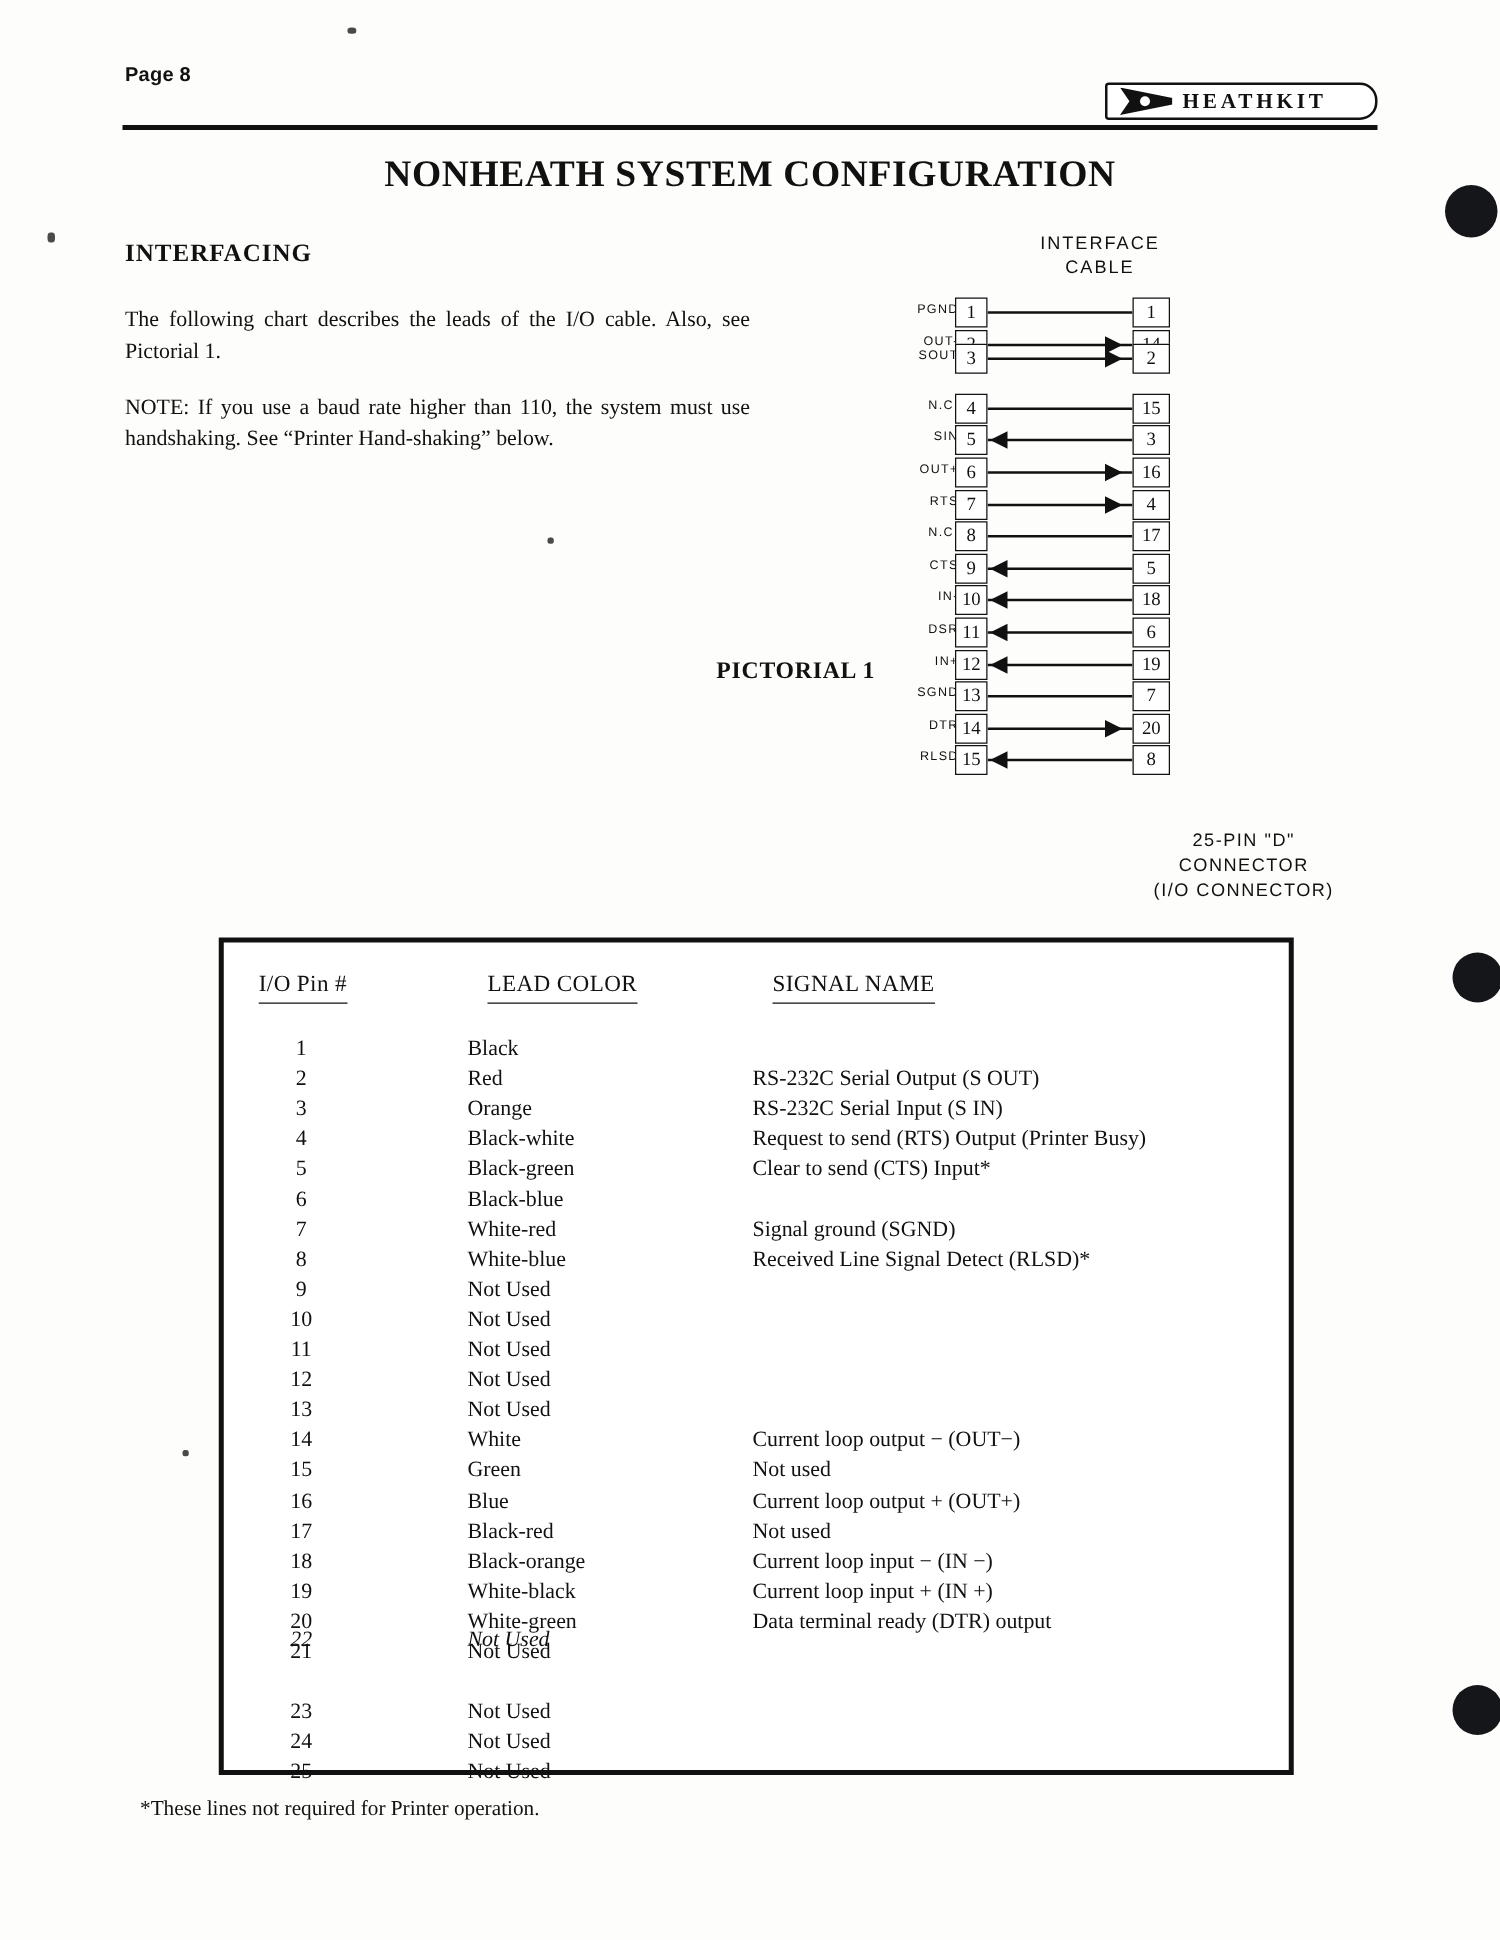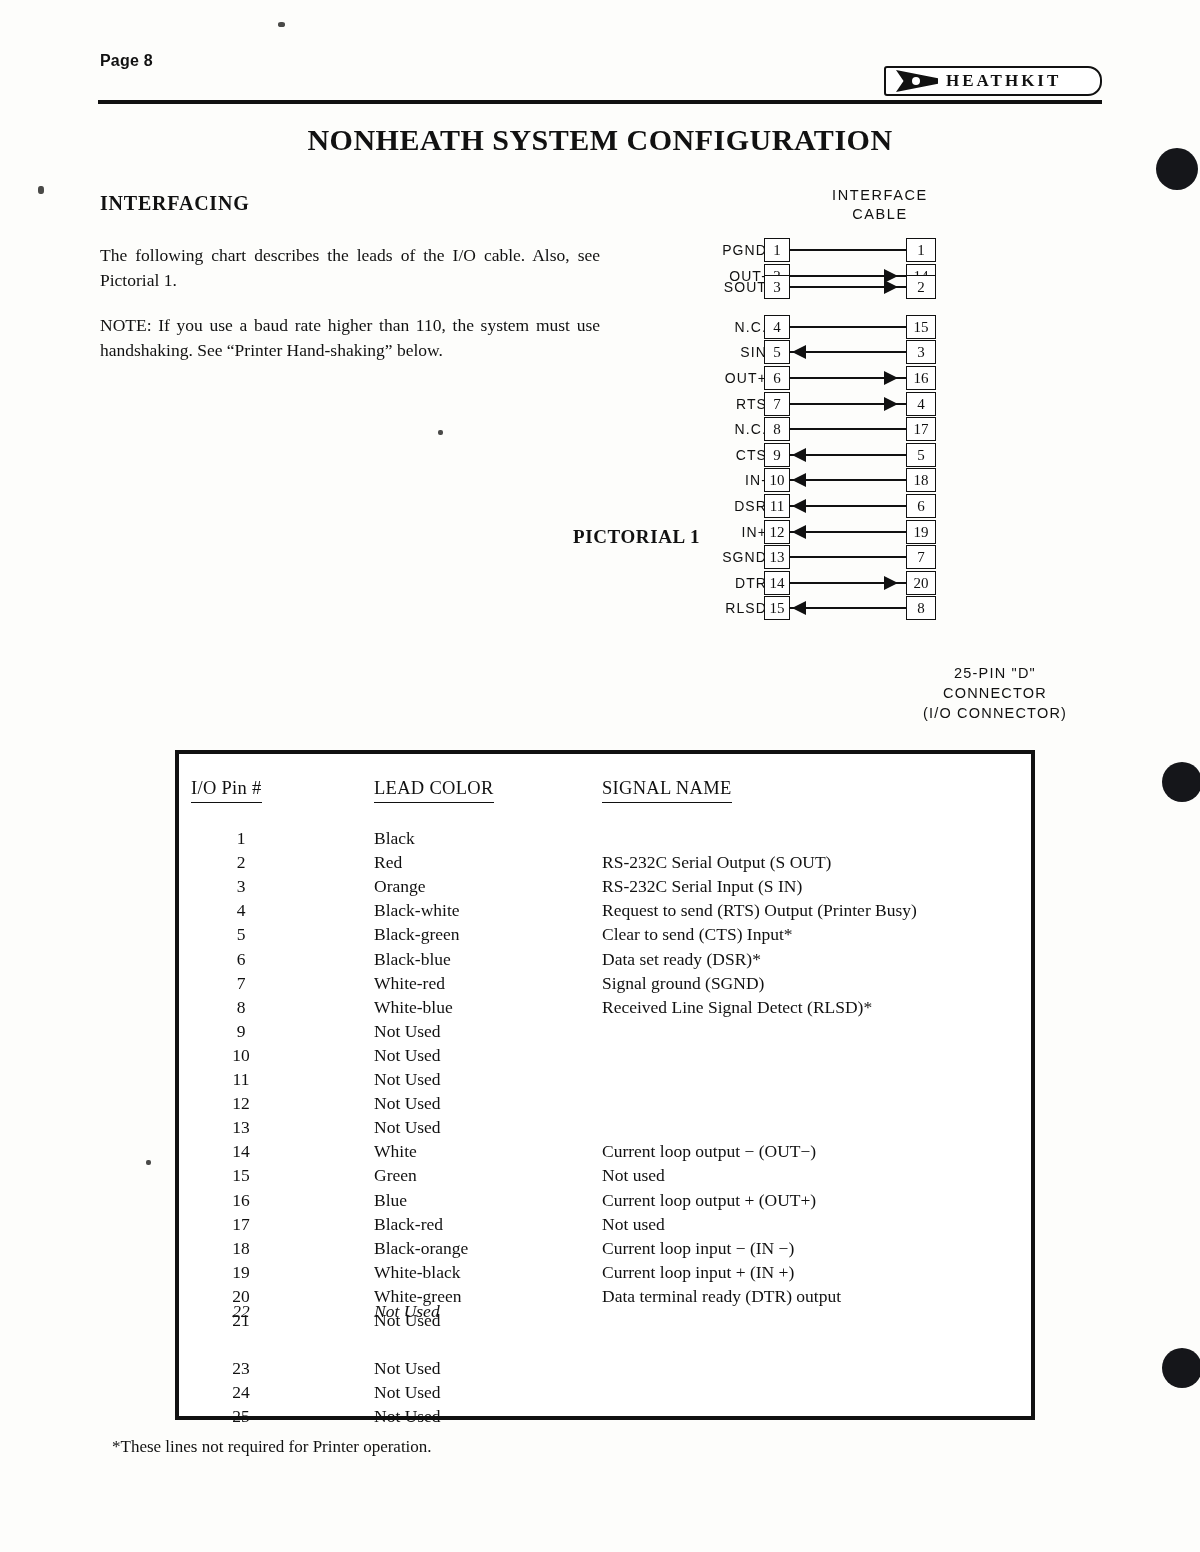--- a/index.html
+++ b/index.html
@@ -146,21 +146,21 @@
     width: 270px;
     height: 25.5px;
   }
   .plabel {
     position: absolute;
     right: 203px;
     top: 4px;
     width: 78px;
     text-align: right;
     font-family: "Liberation Sans", sans-serif;
-    font-size: 14px;
+    font-size: 10px;
     letter-spacing: 1.1px;
     white-space: nowrap;
   }
   .pbox {
     position: absolute;
     top: 0;
     width: 26px;
     height: 24px;
     border: 1.6px solid #111;
     box-sizing: border-box;
@@ -226,21 +226,21 @@
     top: 750px;
     width: 860px;
     height: 670px;
     border: 4px solid #111;
     box-sizing: border-box;
     background: #fff;
   }
   .thead {
     position: absolute;
     top: 24px;
-    left: 0;
+    left: 16px;
     width: 100%;
     height: 28px;
     font-size: 18.5px;
   }
   .th {
     position: absolute;
     font-size: 18.5px;
     letter-spacing: 0.3px;
     border-bottom: 1.6px solid #111;
     padding-bottom: 3px;
@@ -453,21 +453,20 @@
           <div class="cell-signal">Request to send (RTS) Output (Printer Busy)</div>
         </div>
         <div class="trow" style="top: 170.4px;">
           <div class="cell-pin">5</div>
           <div class="cell-color">Black-green</div>
           <div class="cell-signal">Clear to send (CTS) Input*</div>
         </div>
         <div class="trow" style="top: 194.5px;">
           <div class="cell-pin">6</div>
           <div class="cell-color">Black-blue</div>
-          <div class="cell-signal">Data set ready (DSR)*</div>
         </div>
         <div class="trow" style="top: 218.6px;">
           <div class="cell-pin">7</div>
           <div class="cell-color">White-red</div>
           <div class="cell-signal">Signal ground (SGND)</div>
         </div>
         <div class="trow" style="top: 242.7px;">
           <div class="cell-pin">8</div>
           <div class="cell-color">White-blue</div>
           <div class="cell-signal">Received Line Signal Detect (RLSD)*</div>

